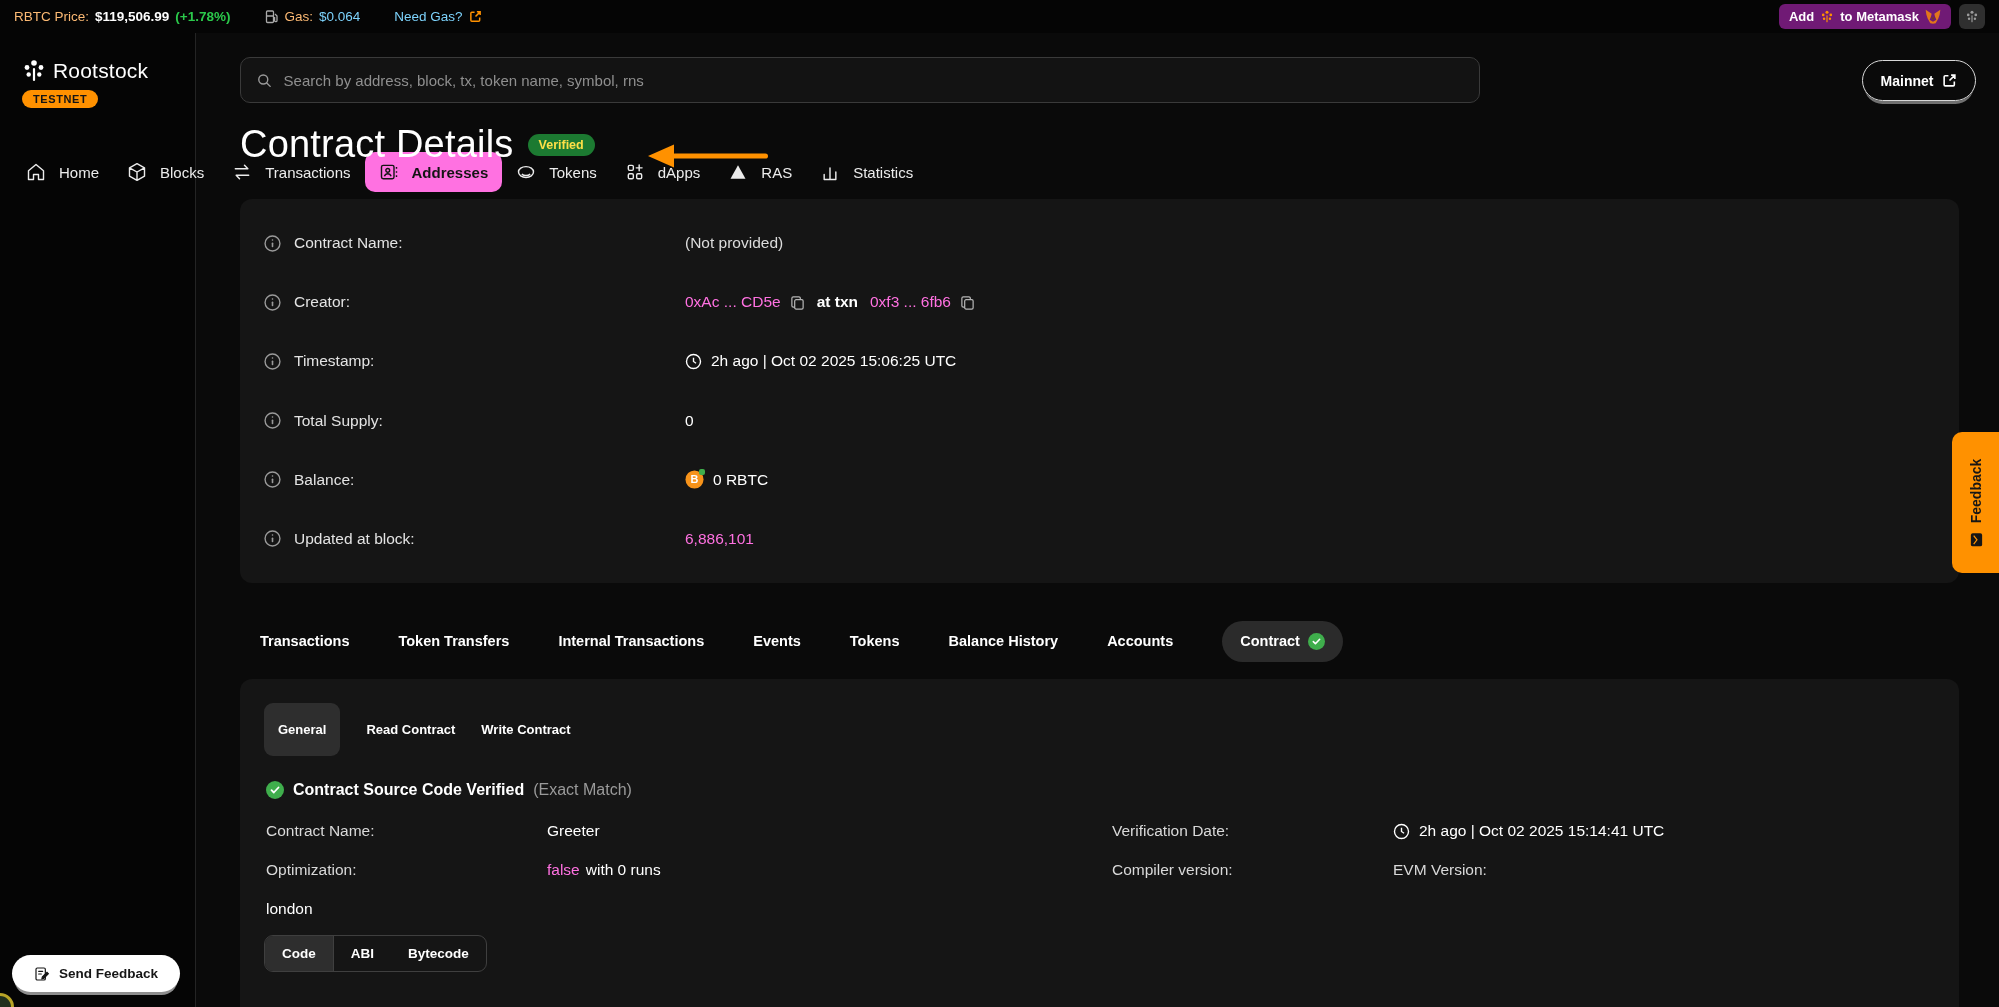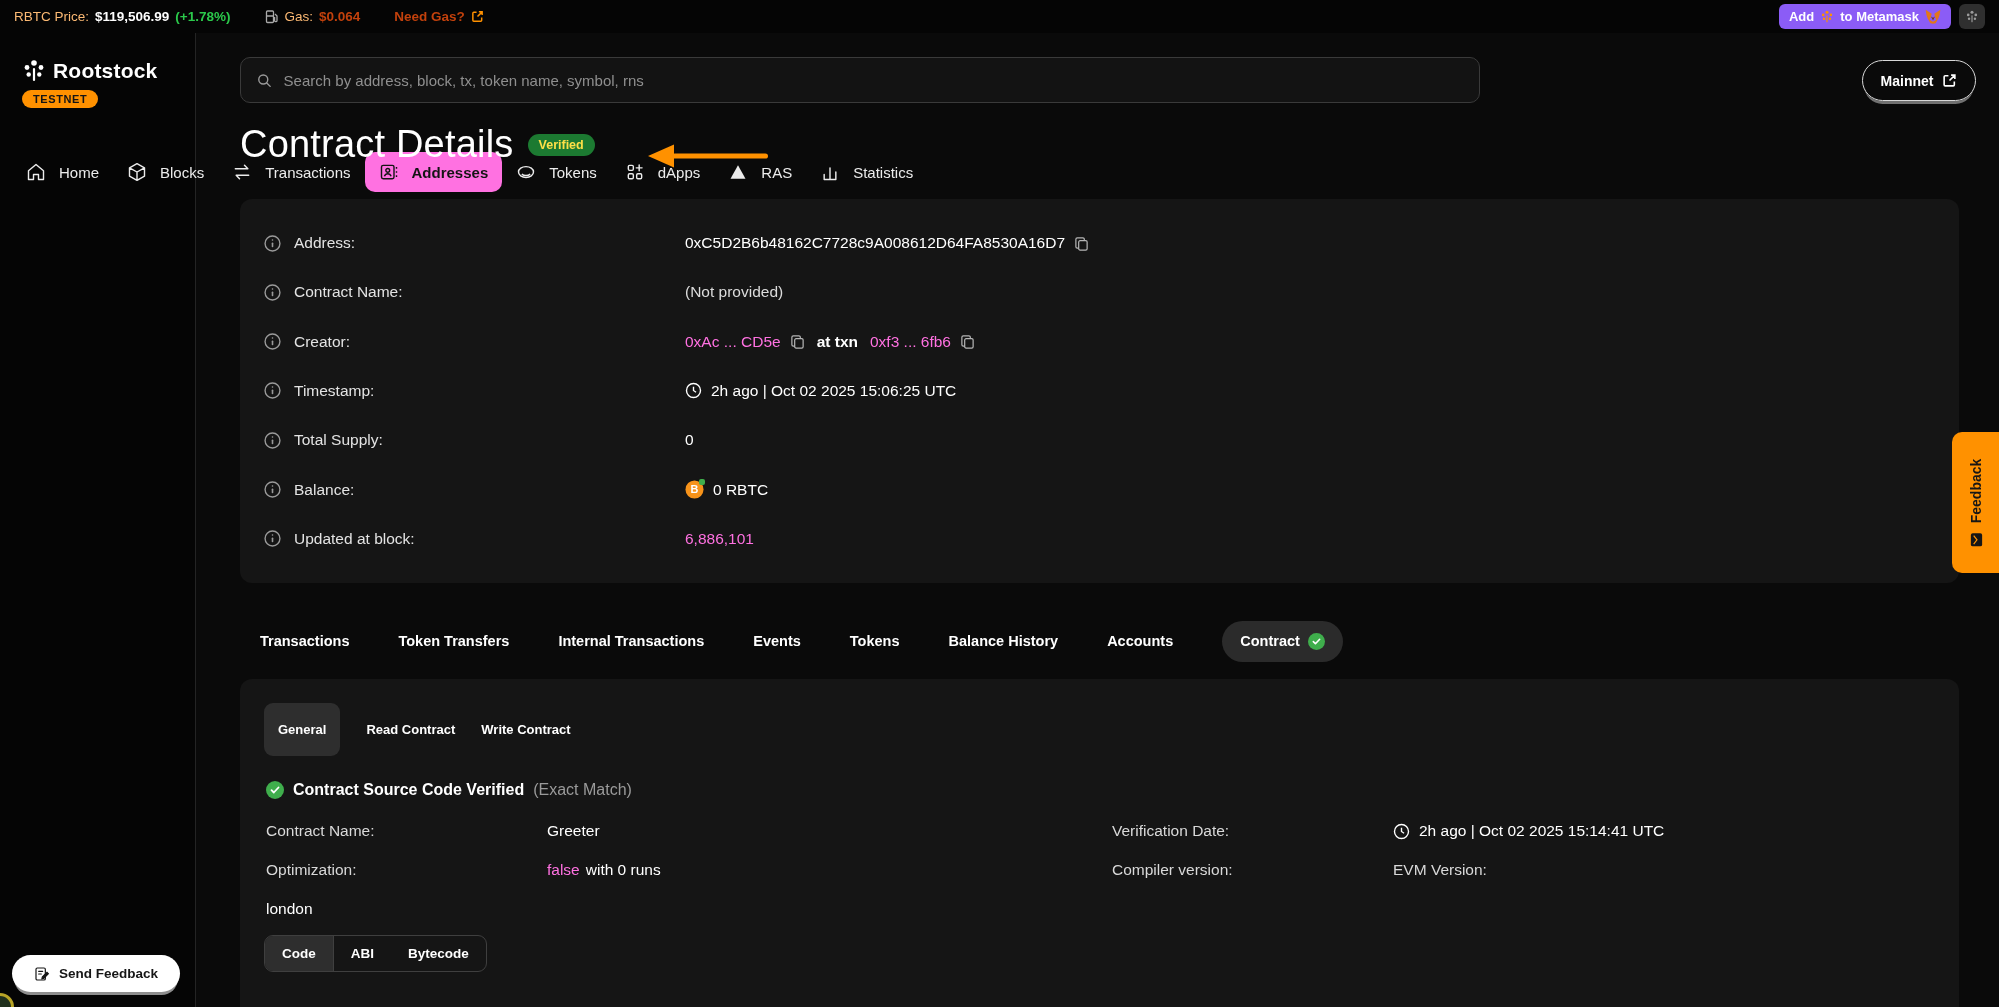--- a/index.html
+++ b/index.html
@@ -5,34 +5,34 @@
   * { margin:0; padding:0; box-sizing:border-box; }
   html,body { width:1999px; height:1007px; overflow:hidden; background:#0a0a0a;
     font-family:"Liberation Sans", sans-serif; color:#fff; }
 
   
   .topbar { position:absolute; left:0; top:0; width:1999px; height:33px; background:#050505;
     display:flex; align-items:center; padding:0 14px; font-size:13.5px; gap:10px; }
   .tb-muted { color:#fdba74; }
   .tb-white { color:#fff; font-weight:700; }
   .tb-green { color:#2bc94b; font-weight:600; }
-  .tb-orange { color:#c2410c; font-weight:700; }
+  .tb-orange { color:#7dd3fc; font-weight:400; }
   .tb-sep { width:14px; }
   .tb-right { margin-left:auto; display:flex; align-items:center; gap:8px; }
-  .metamask-btn { background:#8b5cf6; border:none; color:#fff; font-weight:700; font-size:13px;
+  .metamask-btn { background:#701a75; border:none; color:#fff; font-weight:700; font-size:13px;
     height:25px; border-radius:6px; display:flex; align-items:center; gap:6px; padding:0 10px; cursor:pointer;
     font-family:inherit; }
   .flower-btn { background:#2f2f2f; border:none; width:26px; height:25px; border-radius:6px;
     display:flex; align-items:center; justify-content:center; cursor:pointer; }
 
   
   .sidebar { position:absolute; left:0; top:33px; width:196px; height:974px; background:#050505;
     border-right:1px solid #242424; }
   .brand { display:flex; align-items:center; gap:7px; margin:26px 0 0 22px; }
-  .brand-name { font-size:21px; font-weight:700; letter-spacing:.2px; }
+  .brand-name { font-size:21px; font-weight:400; letter-spacing:.2px; }
   .net-badge { display:inline-block; margin:7px 0 0 22px; background:#ff9100; color:#151515;
     font-size:11px; font-weight:800; letter-spacing:.6px; padding:3px 11px; border-radius:10px; }
   .nav { margin-top:44px; display:flex; flex-direction:row; padding:0 12px; }
   .nav-item { display:flex; align-items:center; gap:13px; color:#ececec; font-size:15px;
     padding:10px 14px; border-radius:10px; cursor:pointer; }
   .nav-item svg { flex:0 0 auto; }
   .nav-item.active { background:#ff71e1; color:#141414; font-weight:600; }
   .send-feedback { position:absolute; left:12px; bottom:15px; width:168px; height:37px; background:#fff;
     color:#161616; border:none; border-radius:19px; font-size:13.5px; font-weight:700;
     display:flex; align-items:center; justify-content:center; gap:9px; cursor:pointer;
@@ -264,39 +264,20 @@
     <span class="page-title">Contract Details</span>
     <span class="verified-badge">Verified</span>
   </div>
   <svg class="annotation-arrow" width="122" height="26" viewBox="0 0 122 26">
     <polygon points="0,13 26,1.5 26,24.5" fill="#ff9100"></polygon>
       <rect x="24" y="10.4" width="96" height="5.2" rx="2.6" fill="#ff9100"></rect>
   </svg>
 
   <div class="panel details-panel">
 
-    <div class="d-row">
-      <span class="d-label">
-        <svg width="17" height="17" viewBox="0 0 16 16" fill="none">
-            <circle cx="8" cy="8" r="7" stroke="#9a9a9a" stroke-width="1.3"></circle>
-            <rect x="7.25" y="7" width="1.5" height="4.6" rx="0.7" fill="#9a9a9a"></rect>
-            <rect x="7.25" y="3.9" width="1.5" height="1.6" rx="0.7" fill="#9a9a9a"></rect>
-          </svg>
-        <span>Address:</span>
-      </span>
-      <span class="d-value">
-        <span>0xC5D2B6b48162C7728c9A008612D64FA8530A16D7</span>
-        <span class="copy-icon">
-            <svg width="15" height="15" viewBox="0 0 16 16" fill="none" stroke="#b5b5b5" stroke-width="1.3">
-              <rect x="5" y="5" width="9" height="10" rx="1.5"></rect>
-              <path d="M11 5V3.5A1.5 1.5 0 0 0 9.5 2H3.5A1.5 1.5 0 0 0 2 3.5v8A1.5 1.5 0 0 0 3.5 13H5"></path>
-            </svg>
-          </span>
-      </span>
-    </div>
 
     <div class="d-row">
       <span class="d-label">
         <svg width="17" height="17" viewBox="0 0 16 16" fill="none">
             <circle cx="8" cy="8" r="7" stroke="#9a9a9a" stroke-width="1.3"></circle>
             <rect x="7.25" y="7" width="1.5" height="4.6" rx="0.7" fill="#9a9a9a"></rect>
             <rect x="7.25" y="3.9" width="1.5" height="1.6" rx="0.7" fill="#9a9a9a"></rect>
           </svg>
         <span>Contract Name:</span>
       </span>

